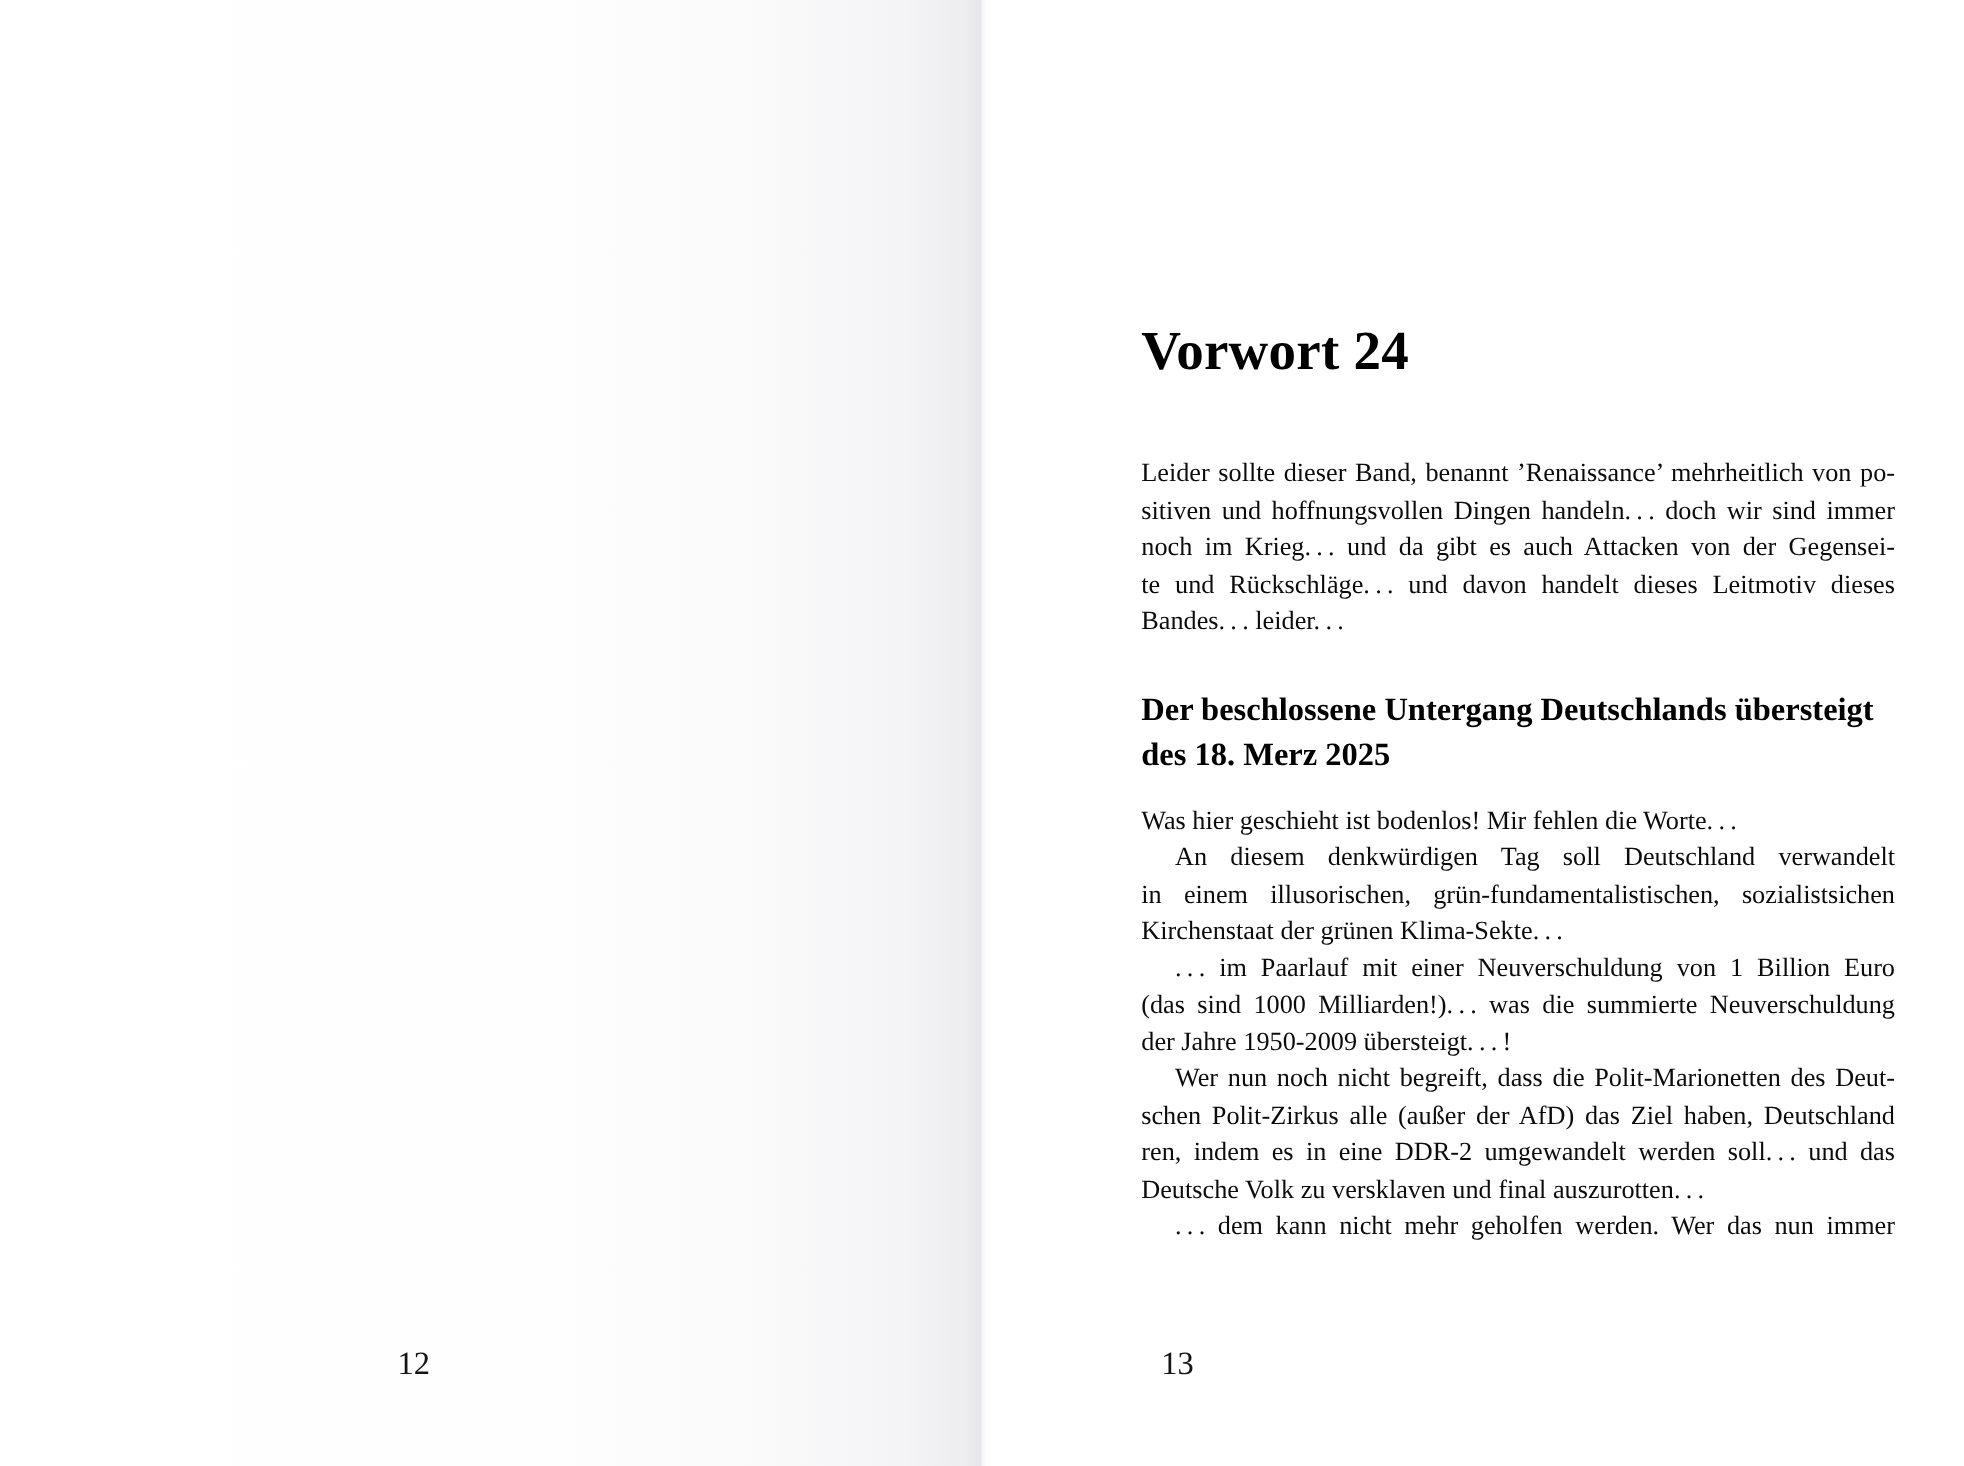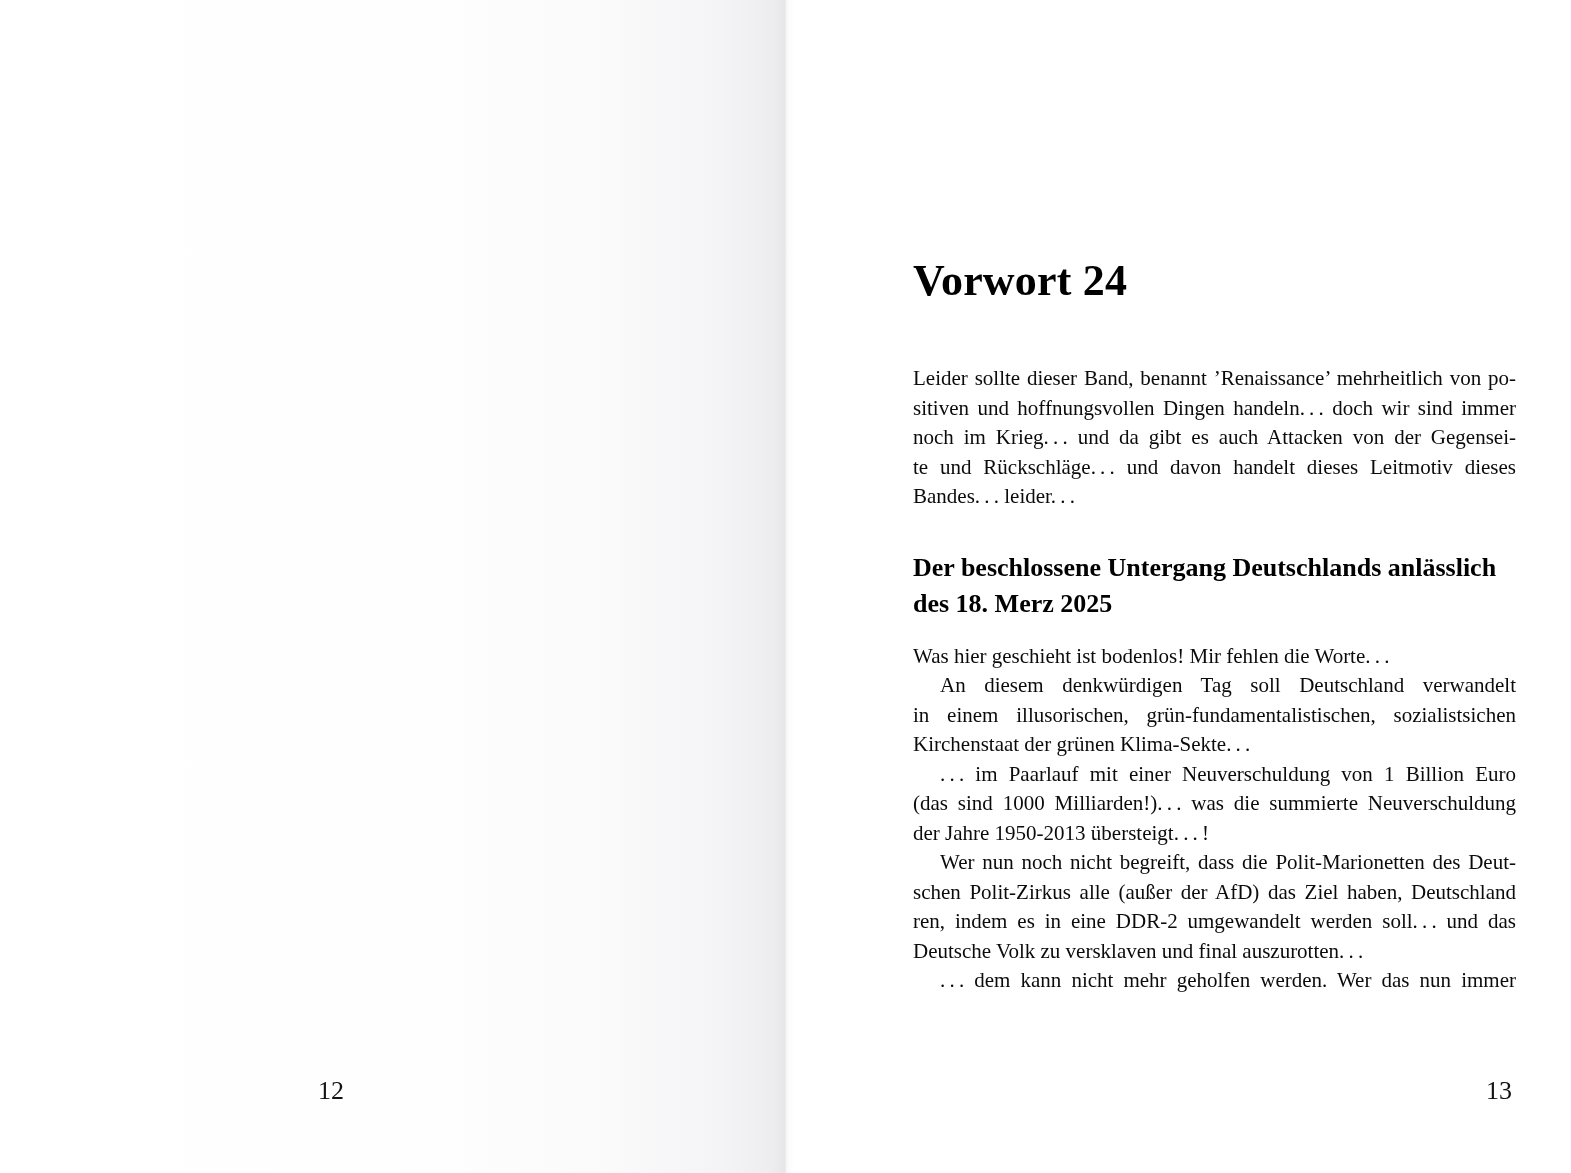--- a/index.html
+++ b/index.html
@@ -70,21 +70,21 @@
     position: absolute;
     top: 1077px;
     font-size: 26px;
     line-height: 28px;
     color: #141414;
   }
   .page-number.verso {
     left: 301px; width: 60px; text-align: center;
   }
   .page-number.recto {
-    left: 123px; width: 603px; text-align: right;
+    left: 143px; width: 603px; text-align: left;
   }
 </style>
 </head>
 <body>
 
 <div class="stage">
 
   <div class="page-left">
     <div class="page-number verso">12</div>
   </div>
@@ -94,35 +94,35 @@
       <h1 class="chapter-title">Vorwort 24</h1>
       <div id="sections">
           <div class="paragraph">
             <div class="line">Leider sollte dieser Band, benannt ’Renaissance’ mehrheitlich von po-</div>
             <div class="line">sitiven und hoffnungsvollen Dingen handeln. . . doch wir sind immer</div>
             <div class="line">noch im Krieg. . . und da gibt es auch Attacken von der Gegensei-</div>
             <div class="line">te und Rückschläge. . . und davon handelt dieses Leitmotiv dieses</div>
             <div class="line flush">Bandes. . . leider. . .</div>
           </div>
           <div class="section-heading">
-            <div class="h-line">Der beschlossene Untergang Deutschlands anlässlich</div>
+            <div class="h-line">Der beschlossene Untergang Deutschlands übersteigt</div>
             <div class="h-line">des 18. Merz 2025</div>
           </div>
           <div class="paragraph">
             <div class="line flush">Was hier geschieht ist bodenlos! Mir fehlen die Worte. . .</div>
           </div>
           <div class="paragraph">
             <div class="line indent">An diesem denkwürdigen Tag soll Deutschland verwandelt</div>
             <div class="line">in einem illusorischen, grün-fundamentalistischen, sozialistsichen</div>
             <div class="line flush">Kirchenstaat der grünen Klima-Sekte. . .</div>
           </div>
           <div class="paragraph">
             <div class="line indent">. . . im Paarlauf mit einer Neuverschuldung von 1 Billion Euro</div>
             <div class="line">(das sind 1000 Milliarden!). . . was die summierte Neuverschuldung</div>
-            <div class="line flush">der Jahre 1950-2013 übersteigt. . . !</div>
+            <div class="line flush">der Jahre 1950-2009 übersteigt. . . !</div>
           </div>
           <div class="paragraph">
             <div class="line indent">Wer nun noch nicht begreift, dass die Polit-Marionetten des Deut-</div>
             <div class="line">schen Polit-Zirkus alle (außer der AfD) das Ziel haben, Deutschland</div>
             <div class="line">ren, indem es in eine DDR-2 umgewandelt werden soll. . . und das</div>
             <div class="line flush">Deutsche Volk zu versklaven und final auszurotten. . .</div>
           </div>
           <div class="paragraph">
             <div class="line indent">. . . dem kann nicht mehr geholfen werden. Wer das nun immer</div>
           </div>

